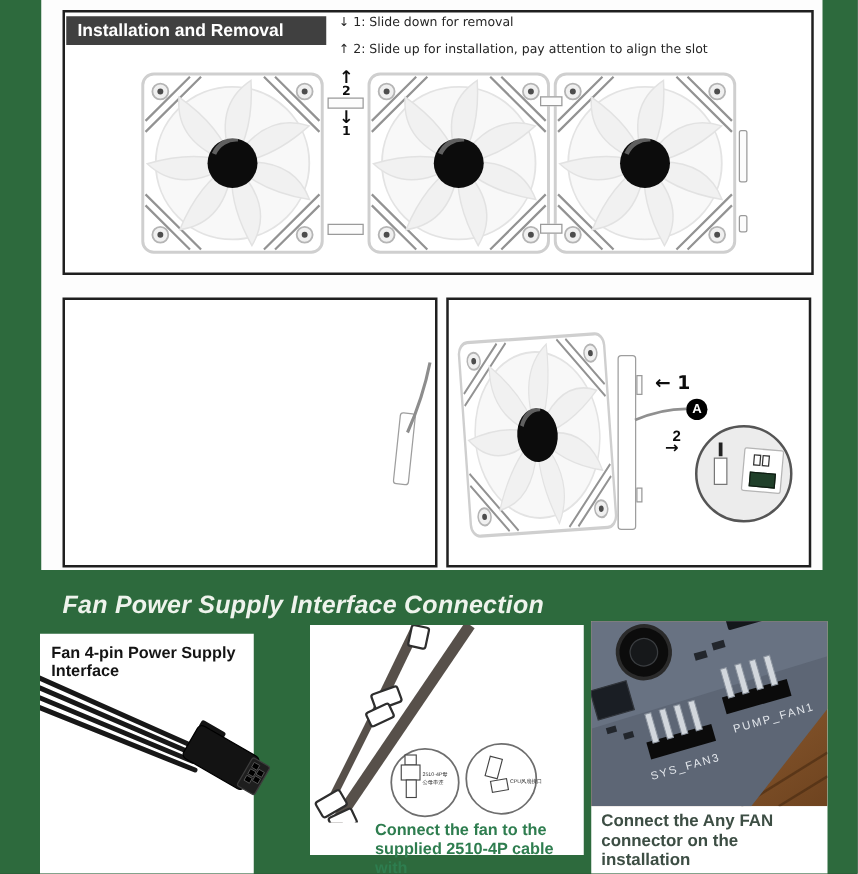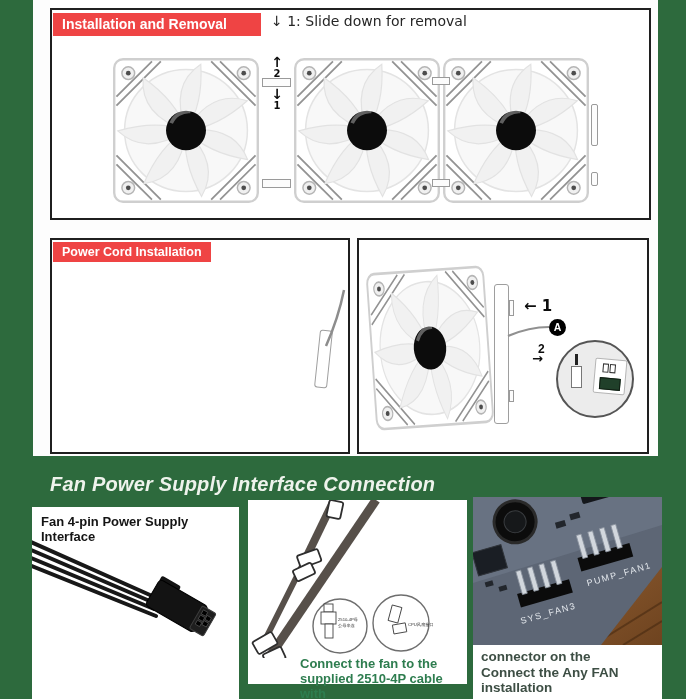--- a/index.html
+++ b/index.html
@@ -3,23 +3,23 @@
 <meta charset="utf-8">
 <style>
   html,body{margin:0;padding:0;background:#1e4a2a;}
   .page{position:relative;width:686px;height:699px;background:#2d6a3d;overflow:hidden;
         font-family:"Liberation Sans",sans-serif;}
   .abs{position:absolute;}
   .white-strip{left:33px;top:0;width:625px;height:456px;background:#fdfdfd;}
 
   
   .top-panel{left:50px;top:8px;width:597px;height:208px;border:2px solid #1f1f1f;background:#fff;}
-  .black-label{background:#ef4444;color:#fff;font-weight:700;white-space:nowrap;}
+  .black-label{background:#404040;color:#fff;font-weight:700;white-space:nowrap;}
   .tp-title{left:53px;top:13px;width:208px;height:23px;line-height:23px;font-size:14px;padding-left:9px;box-sizing:border-box;}
-  .tp-step{left:271px;font-size:14px;color:#262626;font-family:"DejaVu Sans","Liberation Sans",sans-serif;}
+  .tp-step{left:271px;font-size:10px;color:#262626;font-family:"DejaVu Sans","Liberation Sans",sans-serif;}
   .tp-step1{top:13px;}
   .tp-step2{top:34px;}
   .fan-svg{position:absolute;}
   .gap-glyph{width:26px;text-align:center;color:#0d0d0d;font-family:"DejaVu Sans",sans-serif;}
   .g-arrow{font-size:14px;font-weight:700;line-height:12px;}
   .g-num{font-size:10px;font-weight:700;line-height:10px;}
   .tab{background:#fcfcfc;border:1px solid #9a9a9a;box-sizing:border-box;}
 
   
   .mid-panel{top:238px;height:212px;border:2px solid #1f1f1f;background:#fff;overflow:hidden;}
@@ -37,21 +37,21 @@
   .detail-circle{left:556px;top:340px;width:74px;height:74px;border-radius:50%;border:2px solid #555;background:#ececec;}
   .det-plate{left:36px;top:17px;width:30px;height:33px;background:#fff;border:1px solid #b5b5b5;border-radius:2px;transform:rotate(5deg);}
   .det-port{left:5px;top:18px;width:19px;height:10px;background:#20402a;border:1.5px solid #101d13;}
   .det-slot{top:4px;width:4px;height:7px;background:#fff;border:1px solid #333;}
   .det-latch{left:13px;top:24px;width:9px;height:20px;background:#fff;border:1px solid #777;}
   .det-pin{left:17px;top:12px;width:3px;height:11px;background:#222;}
 
   
   .bottom-heading{left:50px;top:473px;font-size:20px;font-weight:600;color:#eef3ec;letter-spacing:.2px;font-style:italic;}
   .card{background:#fff;}
-  .card1{left:32px;top:507px;width:207px;height:192px;}
+  .card1{left:32px;top:507px;width:171px;height:192px;}
   .card2{left:248px;top:500px;width:219px;height:184px;}
   .card3{left:473px;top:497px;width:189px;height:202px;}
   .card1-title{left:9px;top:7px;font-size:13px;font-weight:600;color:#141414;}
   .caption{font-size:13px;font-weight:600;line-height:1.15;}
   .caption2{left:52px;top:157px;color:#2e7d4f;}
   .caption3{left:8px;top:152px;color:#3d4e44;font-size:13.5px;}
   .caption span{display:block;}
 </style>
 </head>
 <body>
@@ -93,20 +93,21 @@
     </g>
   </defs>
 </svg>
 
 <div class="page">
   <div class="abs white-strip"></div>
 
   <div class="abs top-panel"></div>
   <div class="abs black-label tp-title">Installation and Removal</div>
   <div class="abs tp-step tp-step1">↓ 1: Slide down for removal</div>
+  <div class="abs tp-step tp-step2">↑ 2: Slide up for installation, pay attention to align the slot</div>
 
   <svg class="fan-svg" style="left:112px;top:57px;" width="148" height="147" viewBox="0 0 100 100" preserveAspectRatio="none">
       <use href="#fan-sym"></use>
     </svg>
   <svg class="fan-svg" style="left:293px;top:57px;" width="148" height="147" viewBox="0 0 100 100" preserveAspectRatio="none">
       <use href="#fan-sym"></use>
     </svg>
   <svg class="fan-svg" style="left:442px;top:57px;" width="148" height="147" viewBox="0 0 100 100" preserveAspectRatio="none">
       <use href="#fan-sym"></use>
     </svg>
@@ -119,21 +120,20 @@
   <div class="abs tab" style="left:262px;top:179px;width:29px;height:9px;"></div>
 
   <div class="abs tab" style="left:432px;top:77px;width:18px;height:8px;"></div>
   <div class="abs tab" style="left:432px;top:179px;width:18px;height:8px;"></div>
   <div class="abs tab" style="left:591px;top:104px;width:7px;height:42px;border-radius:2px;"></div>
   <div class="abs tab" style="left:591px;top:172px;width:7px;height:14px;border-radius:2px;"></div>
 
   <div class="abs mid-panel mid-left">
     
   </div>
-  <div class="abs black-label mid-title ml-title">Power Cord Installation</div>
   <div class="abs rail" style="left:317px;top:330px;width:13px;height:58px;transform:rotate(6deg);"></div>
   <svg class="abs" style="left:320px;top:288px;" width="26" height="60">
     <path d="M6,58 C14,40 20,22 24,2" stroke="#8d8d8d" stroke-width="2.5" fill="none"></path>
   </svg>
 
   <div class="abs mid-panel mid-right"></div>
   <svg class="fan-svg" style="left:370px;top:268px;transform:rotate(-4deg);" width="120" height="160" viewBox="0 0 100 100" preserveAspectRatio="none">
       <use href="#fan-sym"></use>
     </svg>
   <div class="abs rail" style="left:494px;top:284px;width:15px;height:140px;"></div>
@@ -257,18 +257,18 @@
             <rect x="12" y="72" width="8" height="5"></rect>
             <rect x="24" y="80" width="8" height="5"></rect>
             <rect x="96" y="34" width="10" height="6"></rect>
             <rect x="112" y="30" width="10" height="6"></rect>
           </g>
         <text x="36" y="122" font-size="9" fill="#e3e7ec" letter-spacing="1.5">SYS_FAN3</text>
         <text x="110" y="104" font-size="9" fill="#e3e7ec" letter-spacing="1.5">PUMP_FAN1</text>
       </g>
     </svg>
     <div class="abs caption caption3">
+      <span>Connect the Any FAN</span>
       <span>connector on the</span>
-      <span>Connect the Any FAN</span>
       <span>installation</span>
     </div>
   </div>
 </div>
 
 </body></html>

